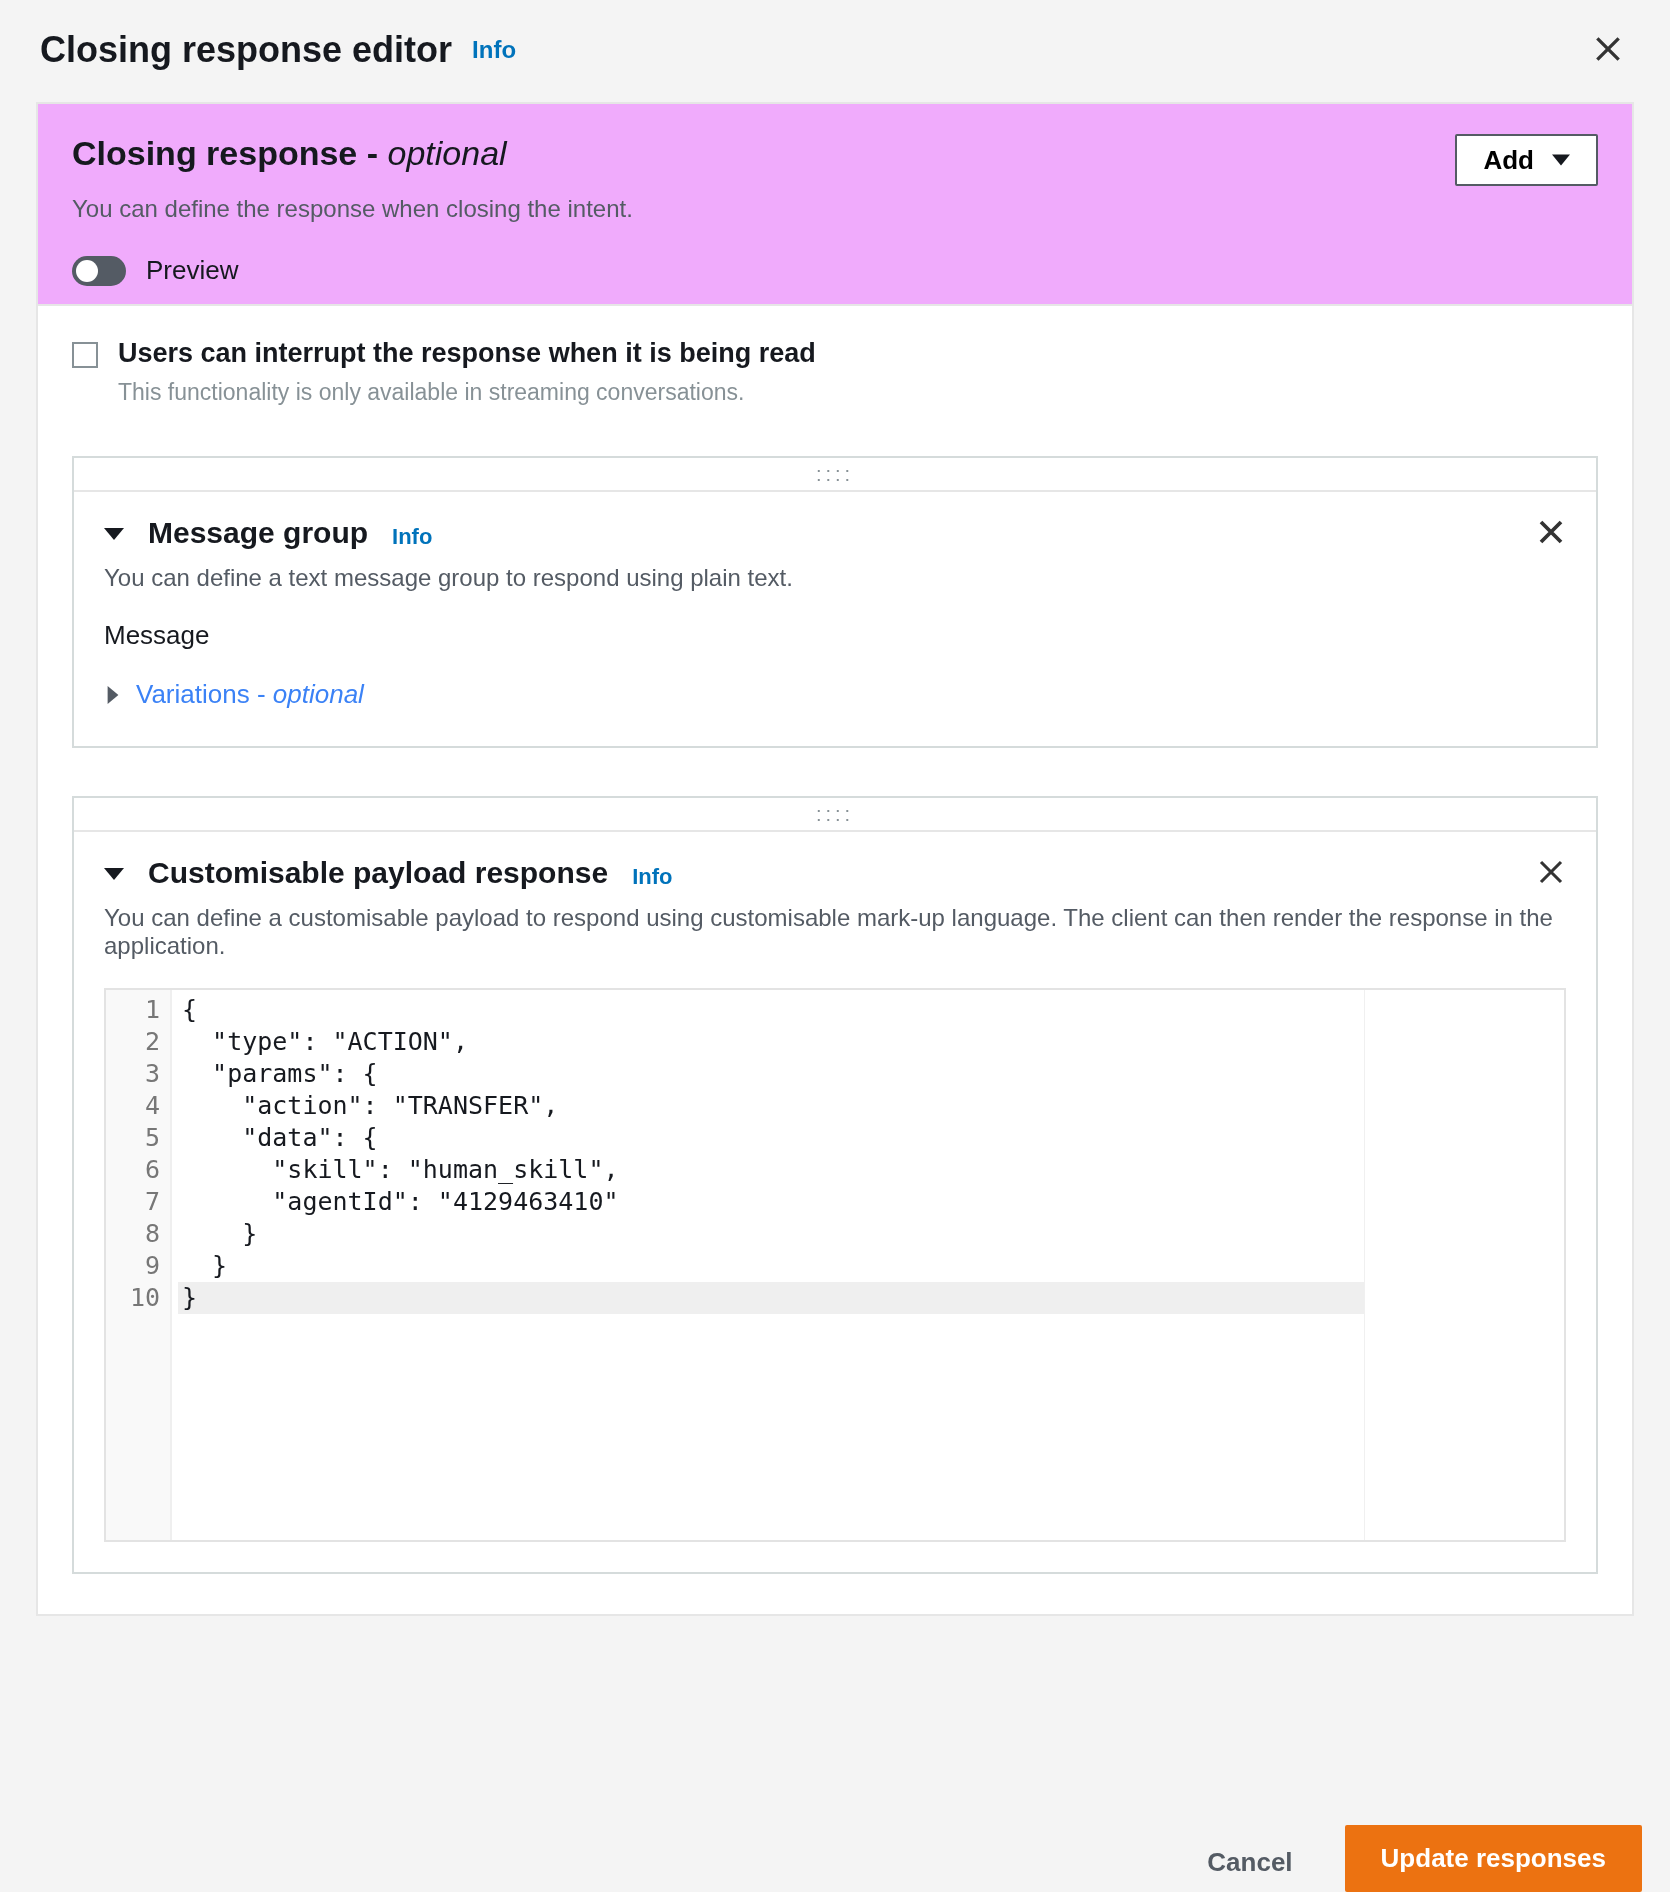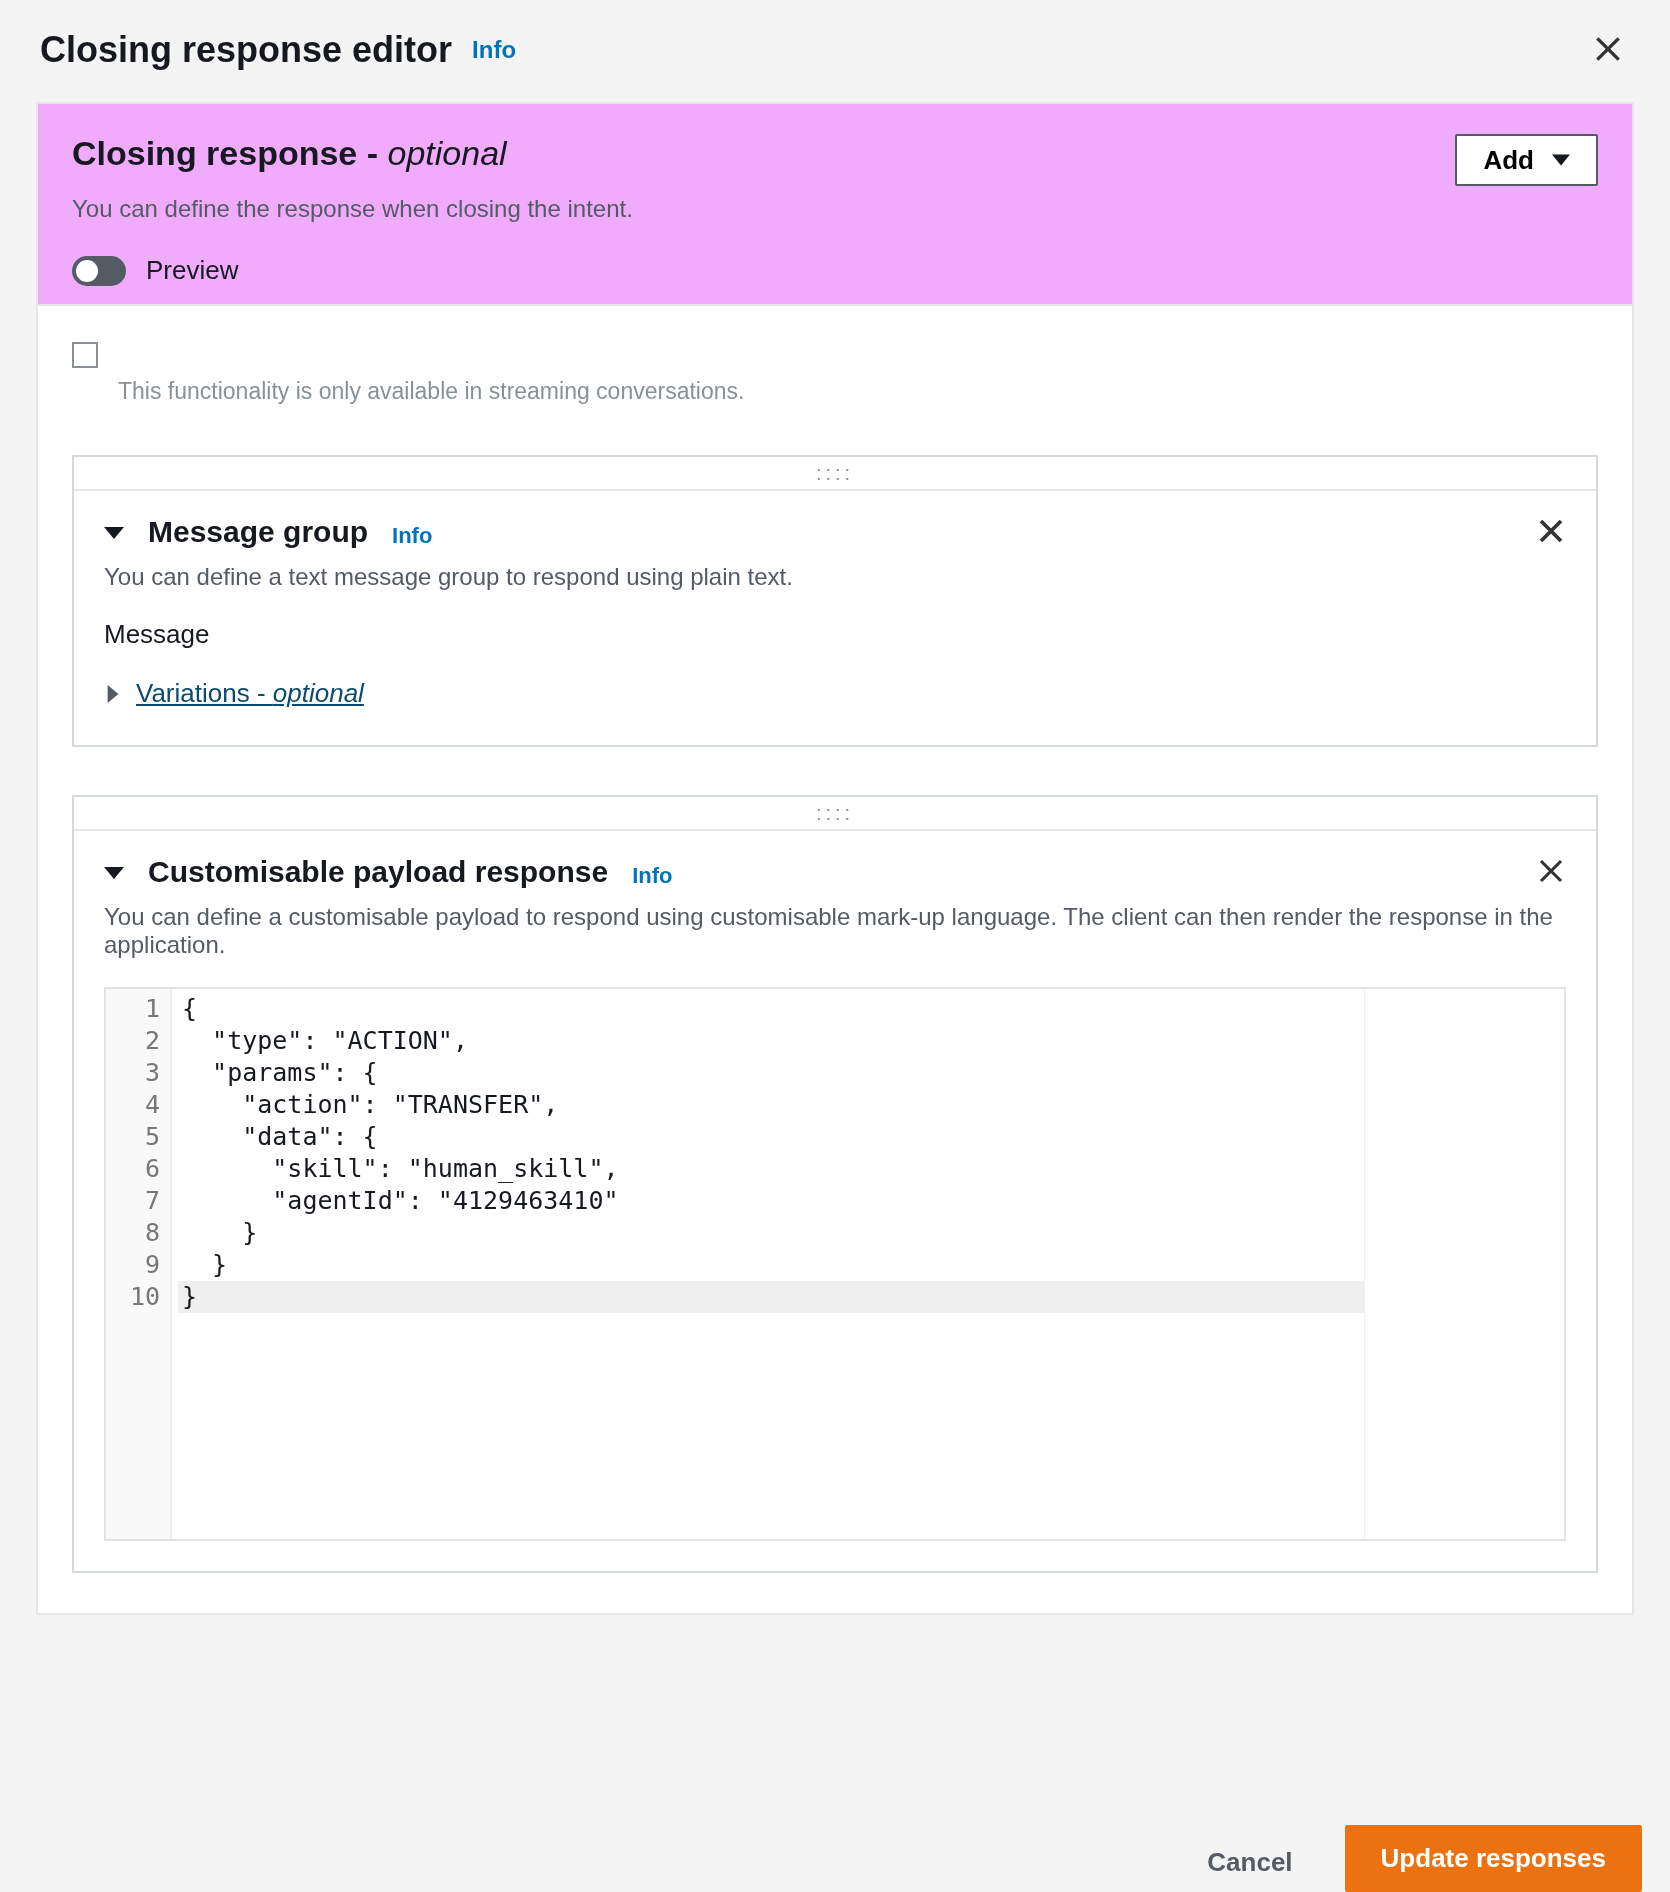--- a/index.html
+++ b/index.html
@@ -175,21 +175,21 @@
   }
 
   .variations {
     display: flex;
     align-items: center;
     gap: 14px;
     margin-top: 28px;
     cursor: pointer;
   }
   .variations svg { width: 18px; height: 18px; fill: #545b64; }
-  .variations-text { font-size: 26px; color: #0c4a6e; font-weight: 400; text-decoration: underline; }
+  .variations-text { font-size: 26px; color: #3b82f6; font-weight: 400; }
   .variations-text .optional { font-style: italic; }
 
   
   .code-wrap {
     margin: 12px 30px 30px 30px;
     border: 2px solid #e3e3e3;
   }
   .code-editor {
     display: flex;
     font-family: ui-monospace, Menlo, Consolas, monospace;
@@ -287,20 +287,21 @@
       <div class="preview-row">
         <div class="toggle"></div>
         <div class="preview-label">Preview</div>
       </div>
     </div>
 
     <div class="panel-body">
 
       <div class="check-row">
         <div class="checkbox"></div>
+        <div class="check-label">Users can interrupt the response when it is being read</div>
       </div>
       <div class="check-sub">This functionality is only available in streaming conversations.</div>
 
       <div class="card">
         <div class="grip">::::</div>
         <div class="card-header">
           <span class="caret">
             <svg viewBox="0 0 10 10">
                 <path d="M0 2 L5 8 L10 2 Z"></path>
               </svg>

